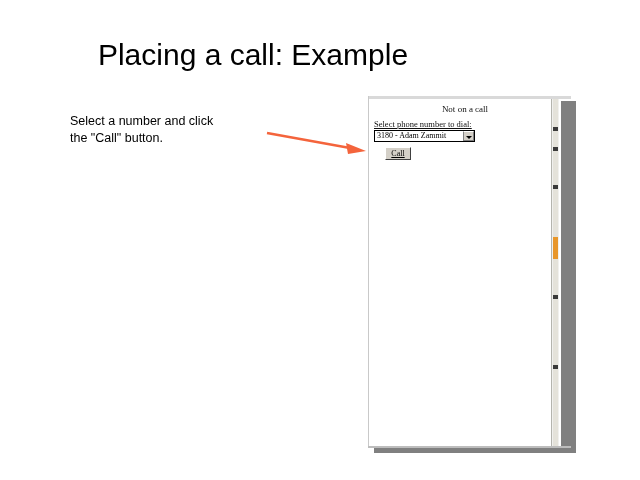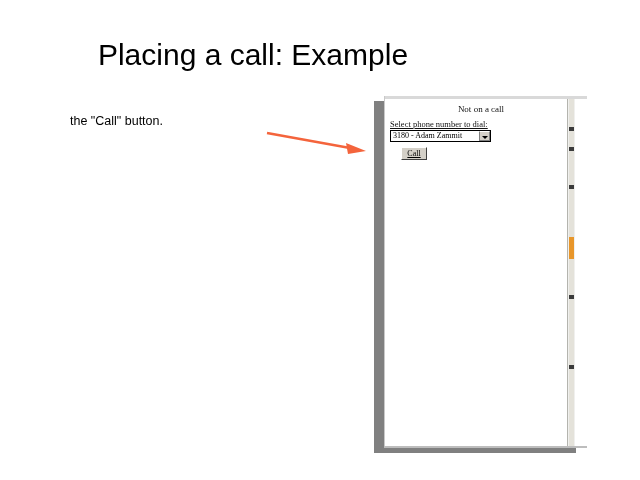--- a/index.html
+++ b/index.html
@@ -64,21 +64,20 @@
     background: #808080;
   }
   .shot-frame {
     position: absolute;
     left: 368px;
     top: 96px;
     width: 193px;
     height: 352px;
     background: #fde047;
     box-sizing: border-box;
-    margin-left: 16px;
   }
   .shot-topline {
     position: absolute;
     left: 0;
     top: 0;
     width: 203px;
     height: 3px;
     background: #d9d9d9;
   }
   .shot-leftline {
@@ -234,20 +233,21 @@
     height: 22px;
     background: #e8962a;
   }
 </style>
 </head>
 <body>
 
 <div class="slide-title">Placing a call: Example</div>
 
 <div class="body-text">
+  <span class="line">Select a number and click</span>
   <span class="line">the "Call" button.</span>
 </div>
 
 <div class="arrow-annotation">
   <svg width="108" height="34" viewBox="0 0 108 34" xmlns="http://www.w3.org/2000/svg">
     <path d="M5,9 L88,24" stroke="#F4643C" stroke-width="2.4" fill="none"></path>
     <path d="M104,27 L84,19 L86,30 Z" fill="#F4643C"></path>
   </svg>
 </div>
 

